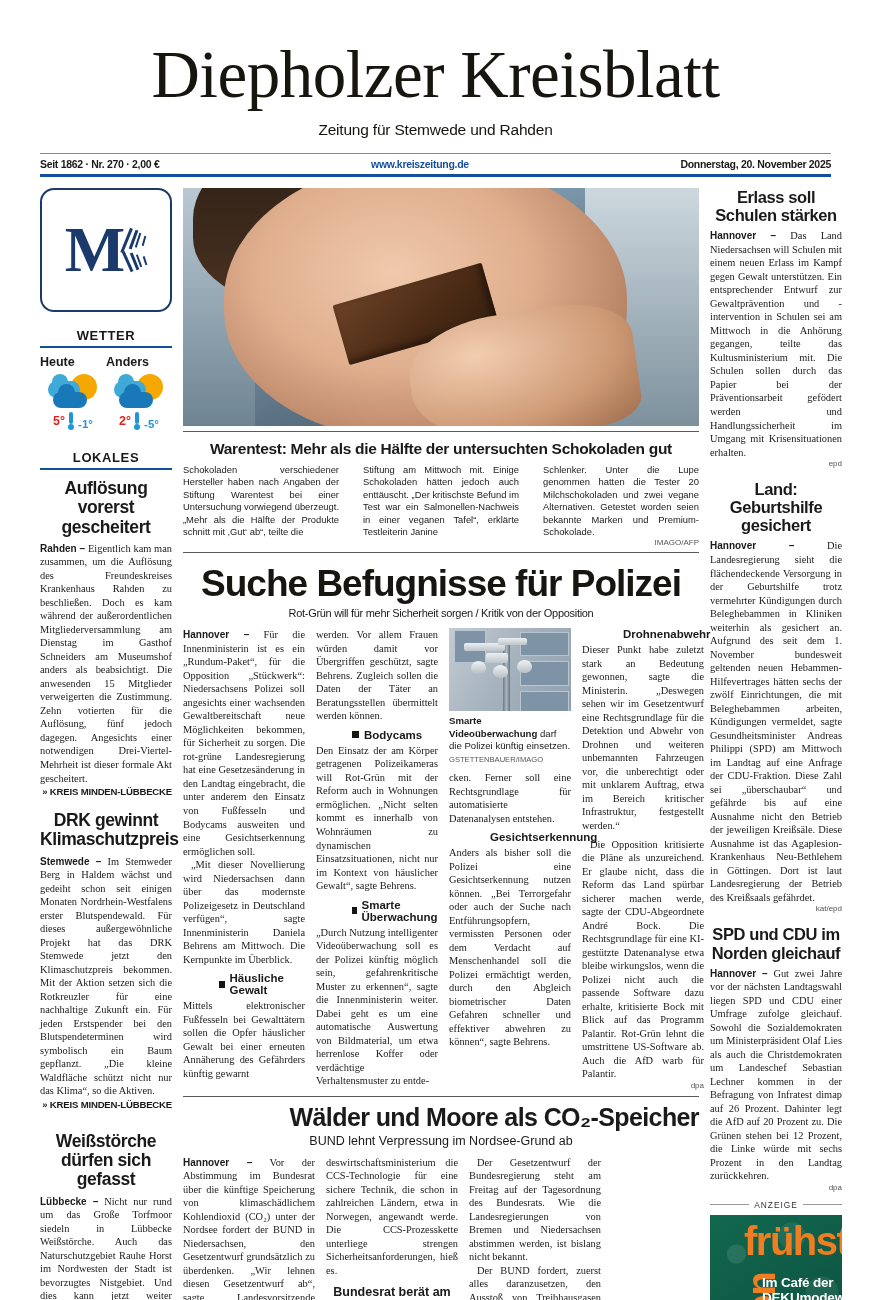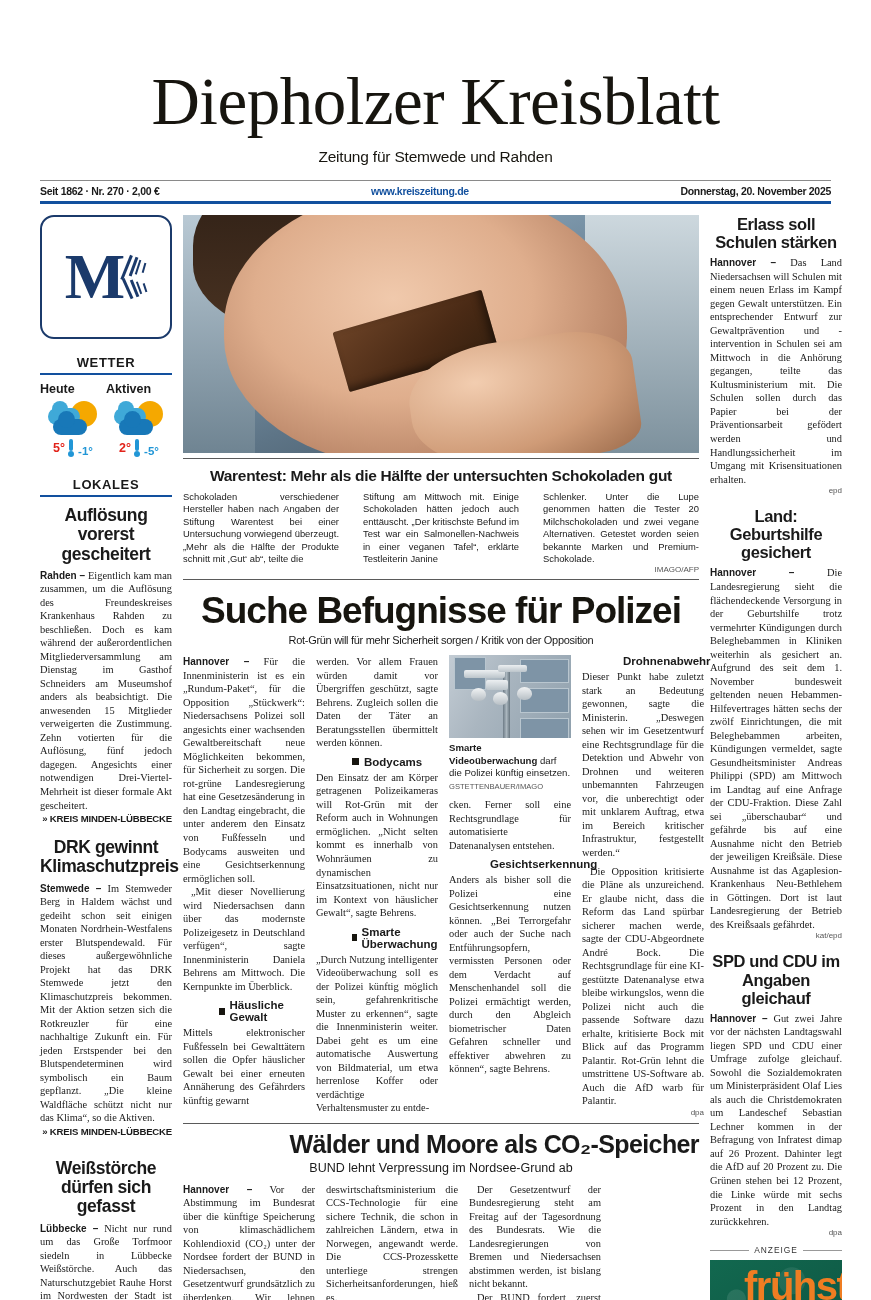--- a/index.html
+++ b/index.html
@@ -7,21 +7,21 @@
   body {
     background: #ffffff;
     font-family: "Liberation Serif", serif;
     color: #1a1a1a;
     position: relative;
     overflow: hidden;
   }
   .page { width: 871px; height: 1300px; padding: 0 40px; position: relative; }
 
   
-  .masthead { padding-top: 68px; text-align: center; }
+  .masthead { padding-top: 41px; text-align: center; }
   .masthead-title {
     font-family: "Liberation Serif", serif;
     font-size: 67px;
     font-weight: 400;
     letter-spacing: -0.5px;
     color: #17150f;
     line-height: 1.0;
   }
   .masthead-sub {
     font-family: "Liberation Sans", sans-serif;
@@ -312,21 +312,21 @@
             <span class="thi">5°</span>
             <span class="thermo">
                 <i></i>
                 <b></b>
               </span>
             <span class="tlo">-1°</span>
           </div>
         </div>
 
         <div class="wcell">
-          <div class="wlabel">Aktiven</div>
+          <div class="wlabel">Anders</div>
           <div class="wicon">
             <i class="sun"></i>
               <i class="cloud-a"></i>
               <i class="cloud-b"></i>
           </div>
           <div class="wtemps">
             <span class="thi">2°</span>
             <span class="thermo">
                 <i></i>
                 <b></b>
@@ -482,21 +482,21 @@
         <div class="credit">epd</div>
       </div>
 
       <div style="margin-top:12px">
         <div class="art-head r">Land: Geburtshilfe gesichert</div>
         <div class="body-txt"><span class="dateline">Hannover –</span><span> Die Landesregierung sieht die flächendeckende Versorgung in der Geburtshilfe trotz vermehrter Kündigungen durch Beleghebammen in Kliniken weiterhin als gesichert an. Aufgrund des seit dem 1. November bundesweit geltenden neuen Hebammen-Hilfevertrages hätten sechs der zwölf Einrichtungen, die mit Beleghebammen arbeiten, Kündigungen vermeldet, sagte Gesundheitsminister Andreas Philippi (SPD) am Mittwoch im Landtag auf eine Anfrage der CDU-Fraktion. Diese Zahl sei „überschaubar“ und gefährde bis auf eine Ausnahme nicht den Betrieb der jeweiligen Kreißsäle. Diese Ausnahme ist das Agaplesion-Krankenhaus Neu-Bethlehem in Göttingen. Dort ist laut Landesregierung der Betrieb des Kreißsaals gefährdet.</span></div>
         <div class="credit">kat/epd</div>
       </div>
 
       <div style="margin-top:12px">
-        <div class="art-head r">SPD und CDU im Angaben gleichauf</div>
+        <div class="art-head r">SPD und CDU im Norden gleichauf</div>
         <div class="body-txt"><span class="dateline">Hannover –</span><span> Gut zwei Jahre vor der nächsten Landtagswahl liegen SPD und CDU einer Umfrage zufolge gleichauf. Sowohl die Sozialdemokraten um Ministerpräsident Olaf Lies als auch die Christdemokraten um Landeschef Sebastian Lechner kommen in der Befragung von Infratest dimap auf 26 Prozent. Dahinter legt die AfD auf 20 Prozent zu. Die Grünen stehen bei 12 Prozent, die Linke würde mit sechs Prozent in den Landtag zurückkehren.</span></div>
         <div class="credit">dpa</div>
       </div>
 
       <div class="anzeige">
         <span class="ln"></span>
         <span>ANZEIGE</span>
         <span class="ln"></span>
       </div>
 

